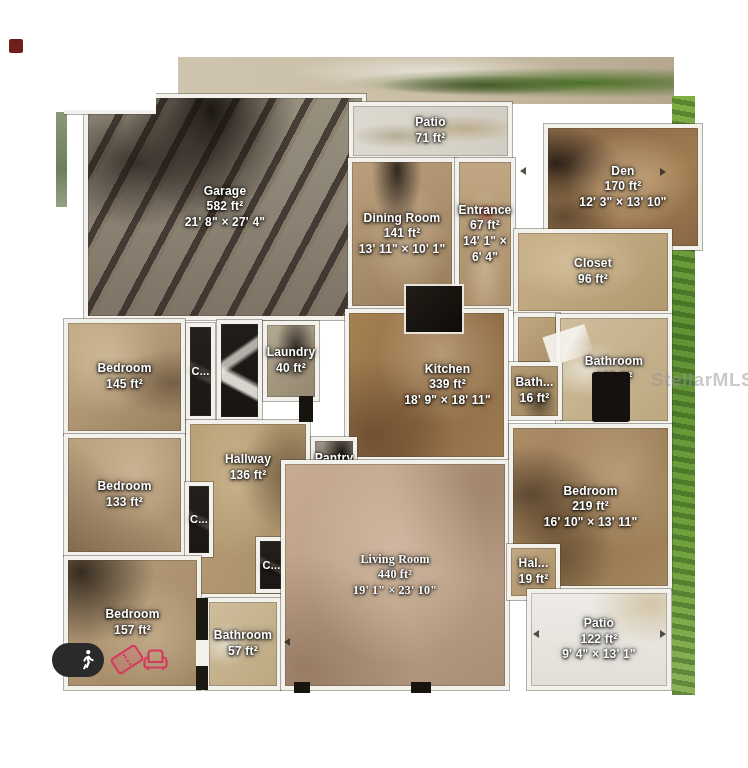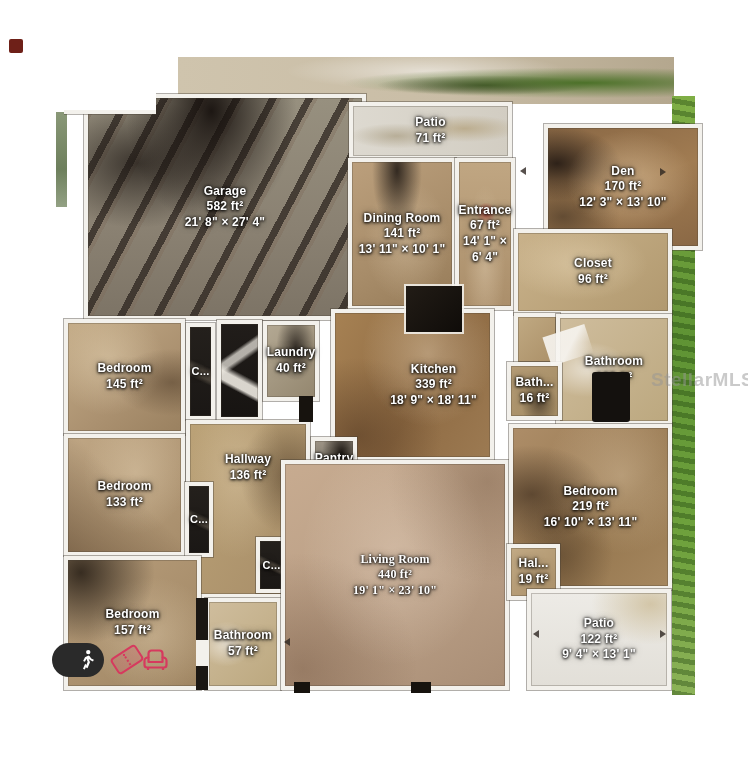--- a/index.html
+++ b/index.html
@@ -45,21 +45,21 @@
   
   .r-garage      {left:64px; top:94px; width:282px;height:226px;}
   .r-patio-top   {left:349px;top:102px;width:163px;height:58px;}
   .r-den         {left:544px;top:104px;width:158px;height:126px;margin-top:20px;}
   .r-dining      {left:348px;top:158px;width:108px;height:152px;}
   .r-entrance    {left:455px;top:158px;width:60px; height:152px;}
   .r-closet-right{left:514px;top:229px;width:158px;height:86px;}
   .r-hallarea    {left:514px;top:313px;width:46px; height:53px;}
   .r-bath-right  {left:556px;top:314px;width:116px;height:111px;}
   .r-bath-small  {left:507px;top:362px;width:55px; height:58px;}
-  .r-kitchen     {left:331px;top:309px;width:163px;height:152px;padding-left:42px;}
+  .r-kitchen     {left:345px;top:309px;width:163px;height:152px;padding-left:42px;}
   .r-bed1        {left:64px; top:319px;width:121px;height:116px;}
   .r-closet-c1   {left:186px;top:323px;width:29px; height:97px;}
   .r-closet-dark {left:217px;top:320px;width:45px; height:101px;}
   .r-laundry     {left:263px;top:321px;width:56px; height:80px;}
   .r-hallway     {left:186px;top:420px;width:124px;height:178px;}
   .r-pantry      {left:311px;top:437px;width:46px; height:60px;}
   .r-bed2        {left:64px; top:434px;width:121px;height:122px;}
   .r-closet-c2   {left:185px;top:482px;width:28px; height:75px;}
   .r-closet-c3   {left:256px;top:537px;width:31px; height:56px;}
   .r-bed3        {left:64px; top:556px;width:137px;height:134px;}

